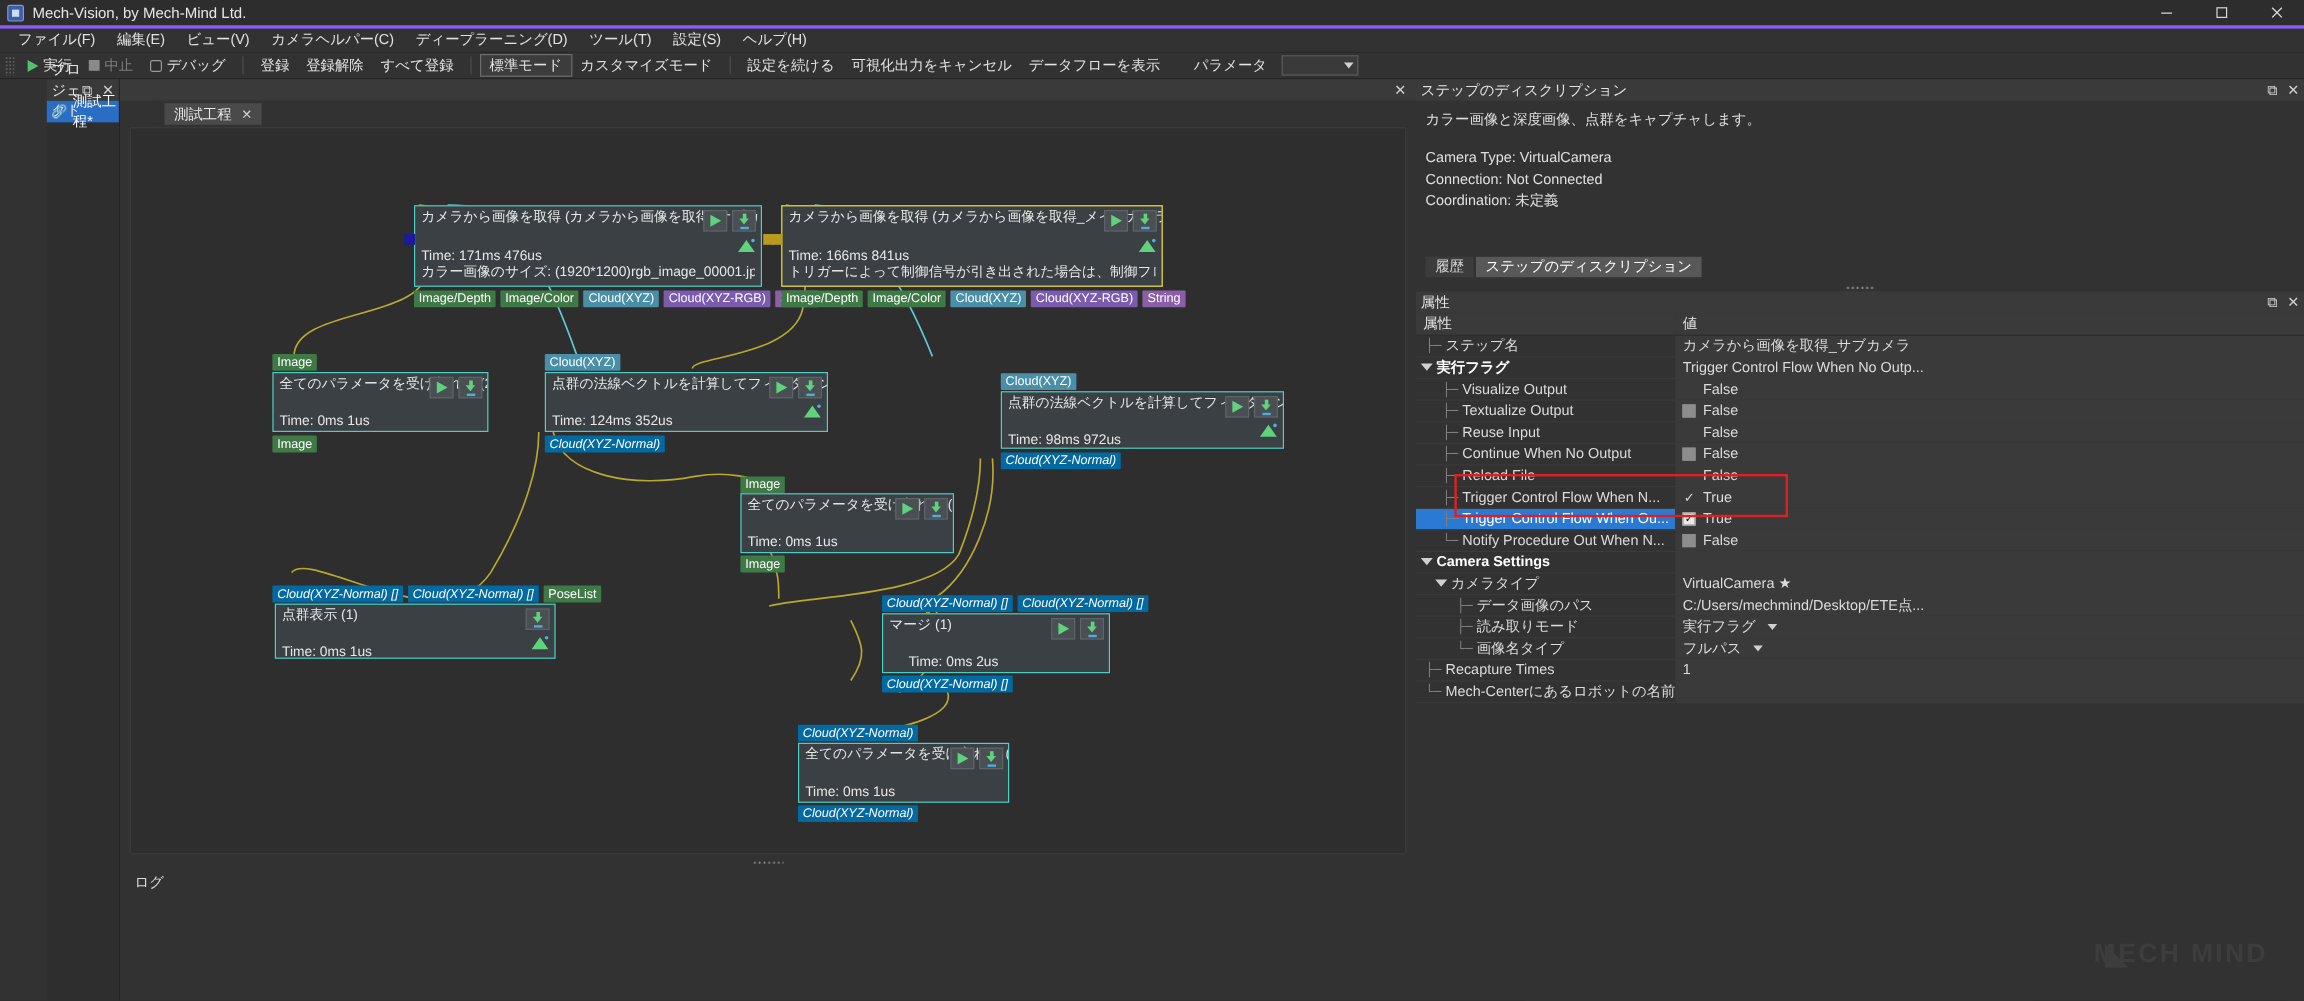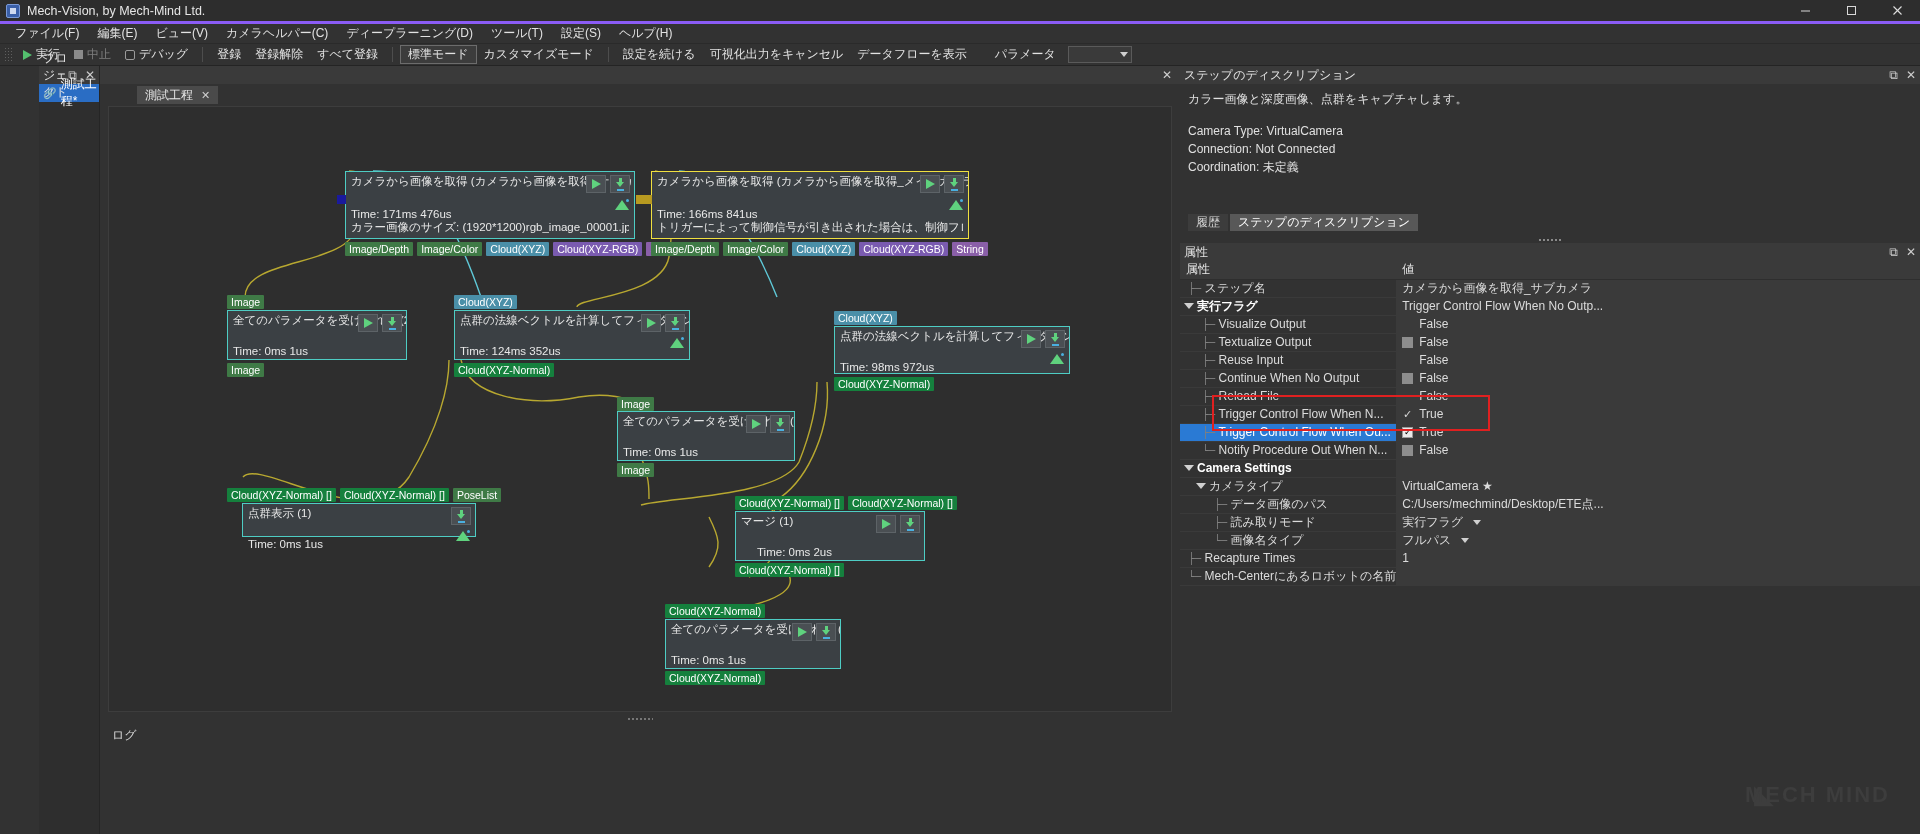--- a/index.html
+++ b/index.html
@@ -160,21 +160,21 @@
   .port-row { position:absolute; display:flex; gap:4px; }
   .port {
     font-size:10.5px; color:#ffffff; padding:1px 4px; line-height:12px;
     border-radius:1px; white-space:nowrap;
   }
   .p-imgdepth { background:#3f7a46; }
   .p-imgcolor { background:#3f7a46; }
   .p-cloudxyz { background:#4a8fa8; }
   .p-cloudrgb { background:#7a5bb0; }
   .p-string   { background:#8a5fa8; }
-  .p-cloudnrm { background:#15803d; }
+  .p-cloudnrm { background:#0369a1;font-style:italic; }
   .p-image    { background:#3f7a46; }
   .p-poselist { background:#3f7a46; }
 
   .sock {
     position:absolute; width:9px; height:9px;
   }
   .sock.in  { background:#1a1a9c; }
   .sock.out { background:#b89a20; }
 
   
@@ -509,21 +509,21 @@
       </div>
       <div class="port-row" style="left:508px; top:356px;">
         <span class="port p-image">Image</span>
       </div>
 
       <div class="port-row" style="left:118px; top:381px;">
         <span class="port p-cloudnrm">Cloud(XYZ-Normal) []</span>
         <span class="port p-cloudnrm">Cloud(XYZ-Normal) []</span>
         <span class="port p-poselist">PoseList</span>
       </div>
-      <div class="node" style="left:133px; top:396px; width:234px; height:34px;">
+      <div class="node" style="left:120px; top:396px; width:234px; height:46px;">
         <div class="node-title">点群表示 (1)</div>
         <div class="node-btns">
           <div class="nbtn">
               <span class="dl">
                 <span class="dlbar"></span>
               </span>
             </div>
         </div>
         <div class="mt-ico" style="top:26px;">
             <span class="m1"></span>

